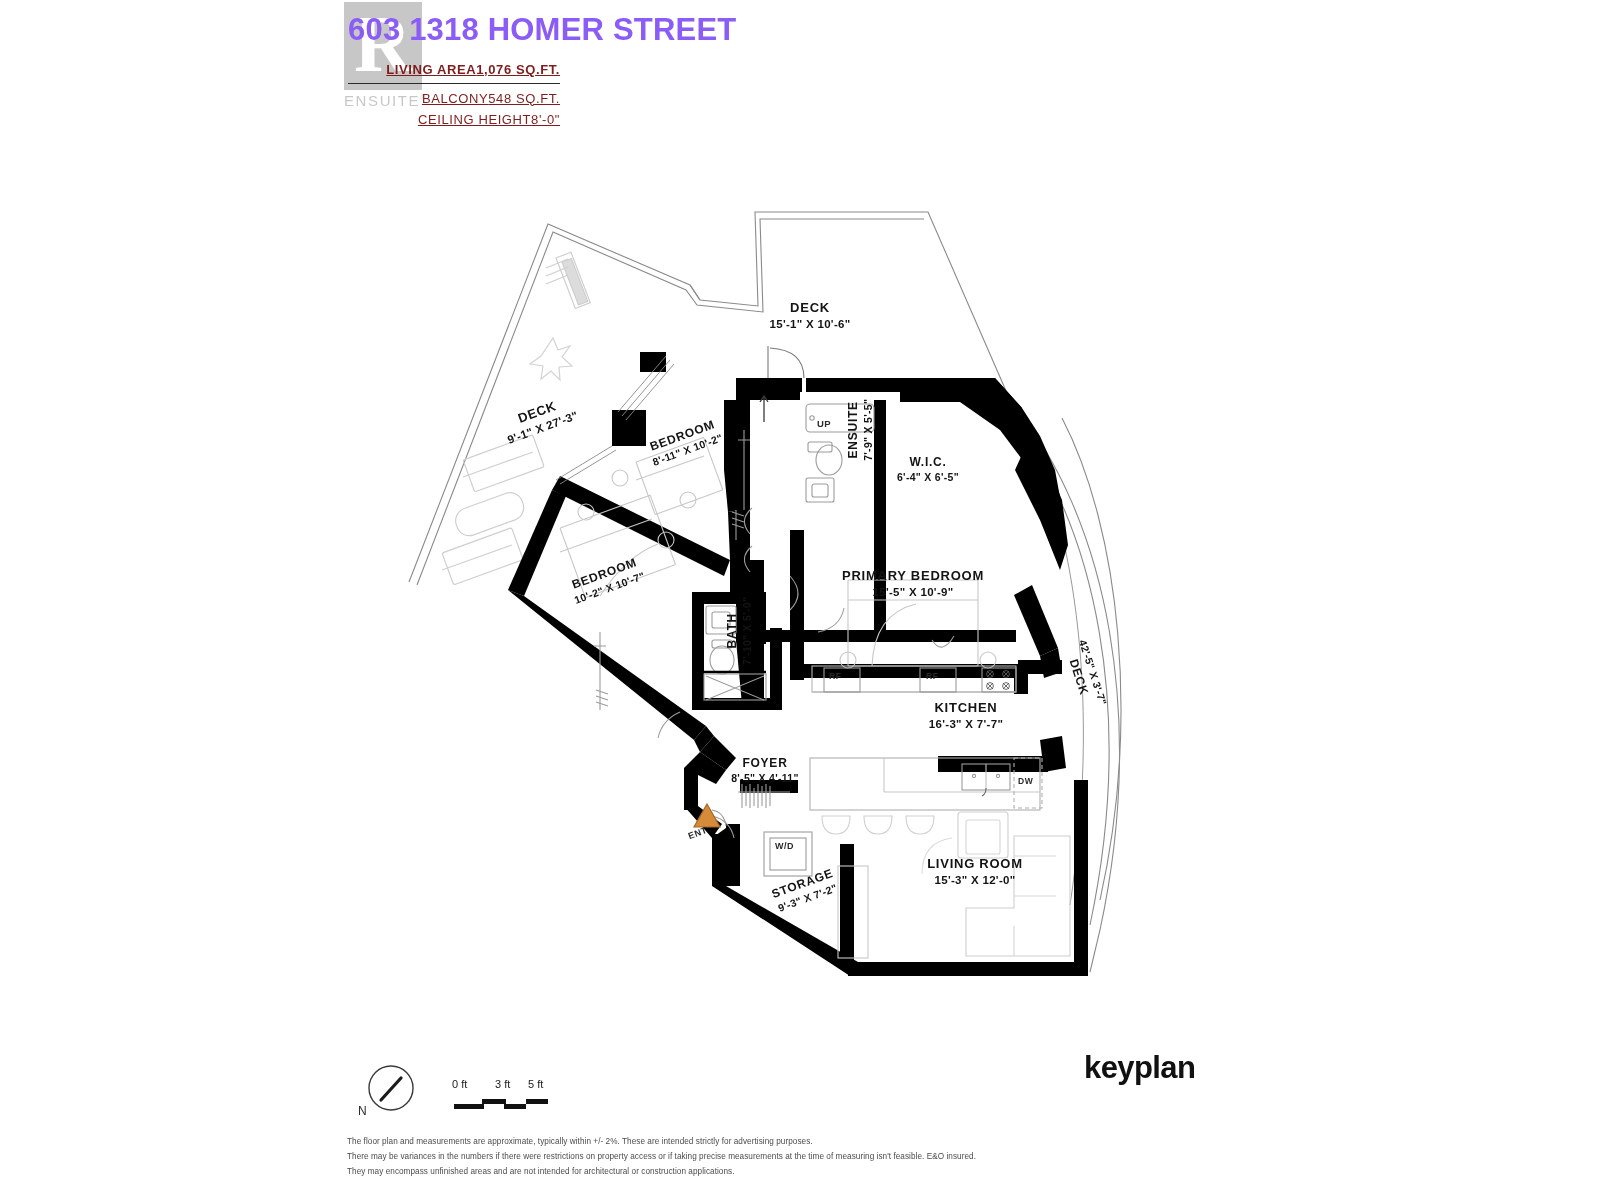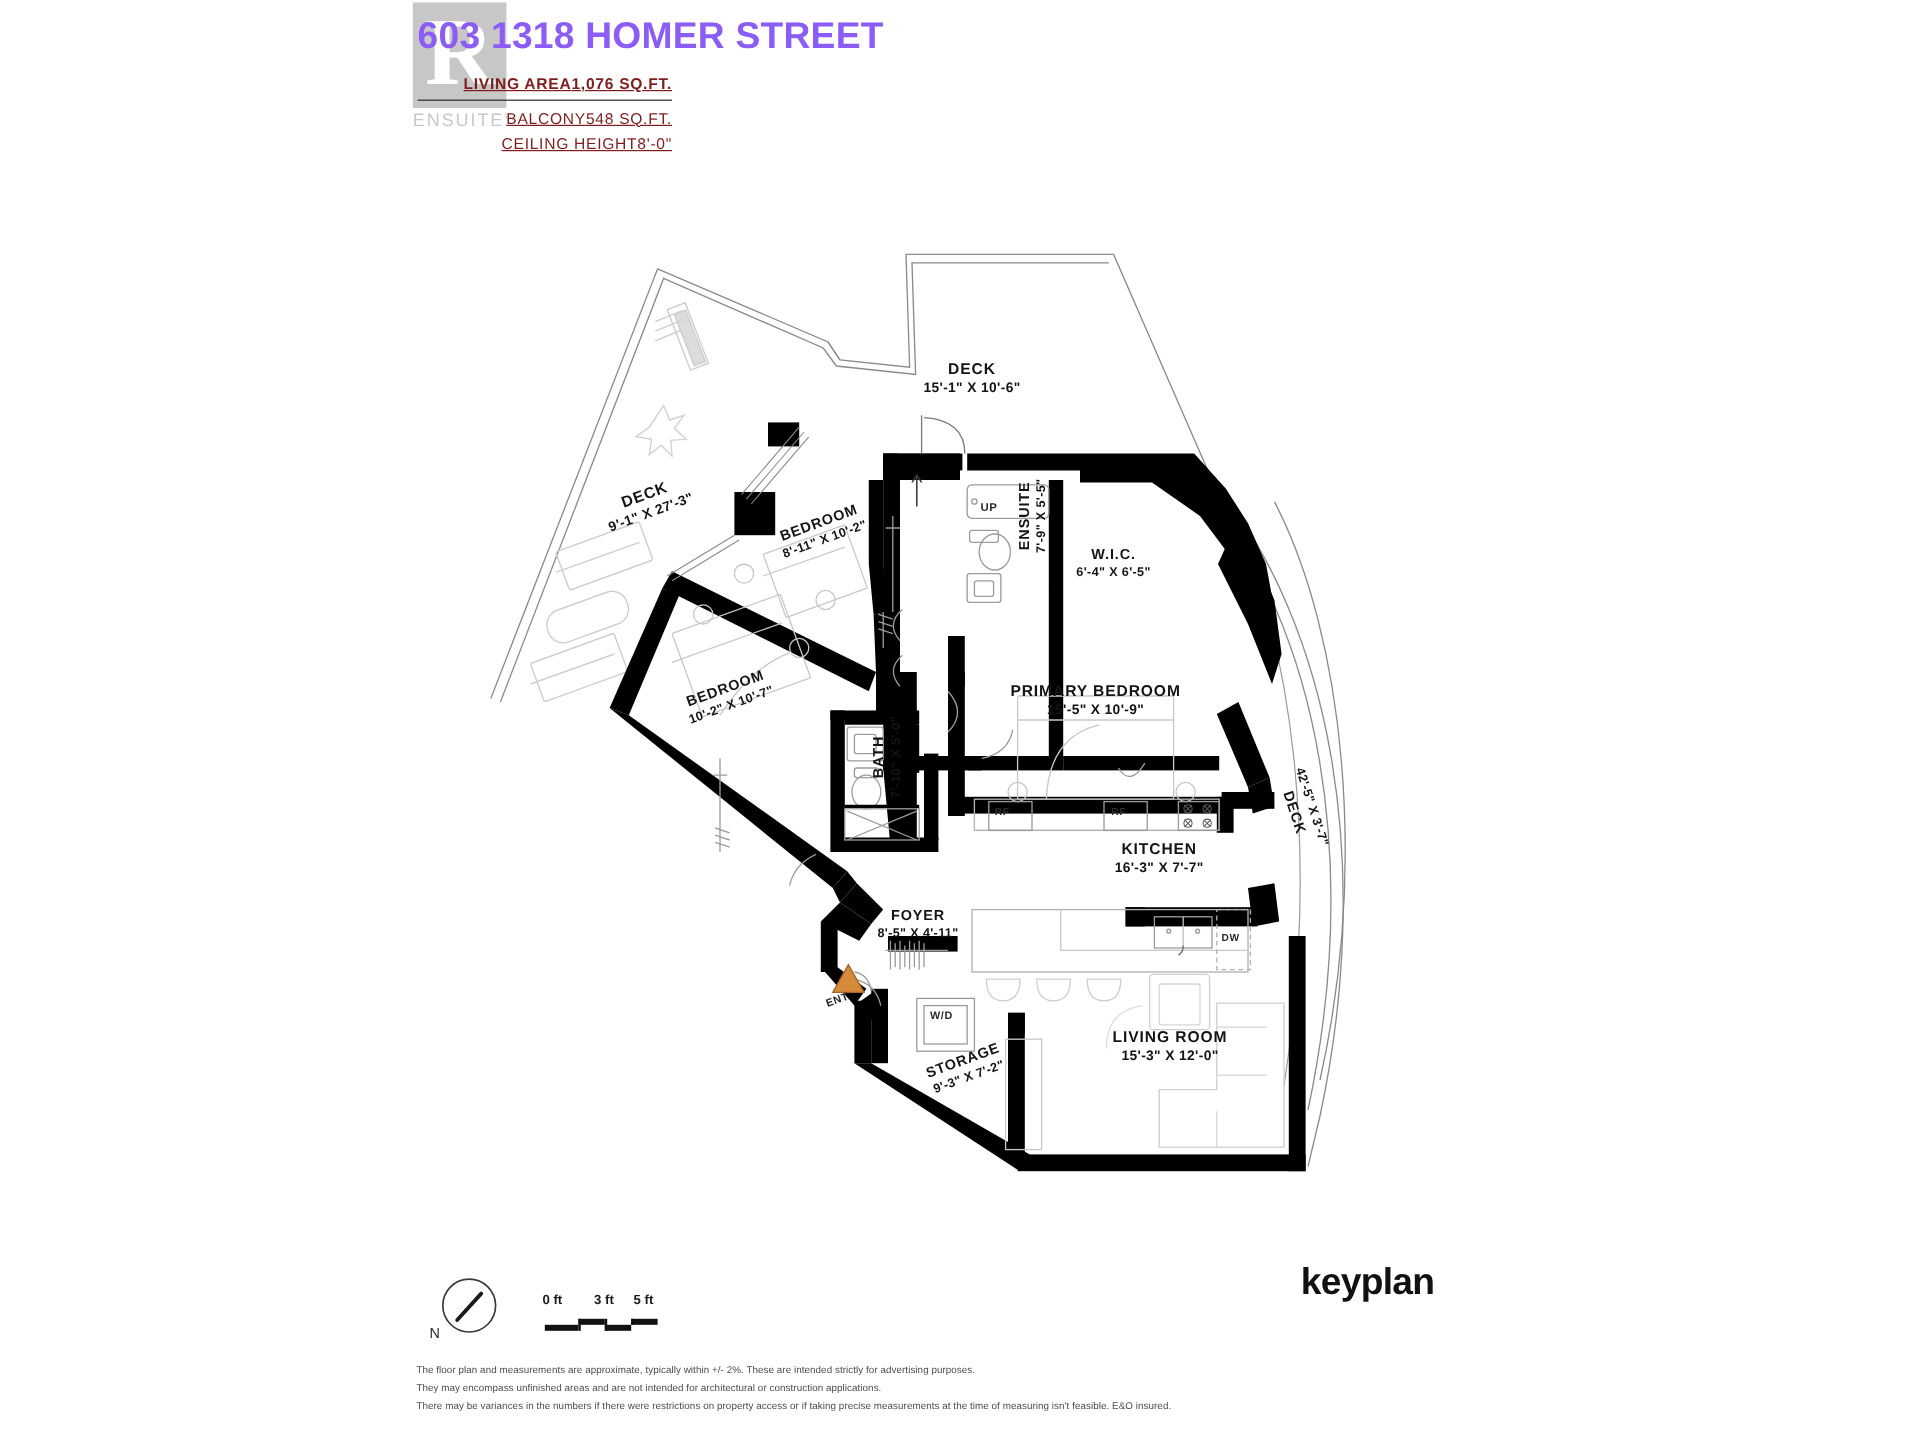--- a/index.html
+++ b/index.html
@@ -73,21 +73,21 @@
   }
 
   
   .compass{position:absolute;left:362px;top:1060px;width:58px;height:62px;}
   .nlet{
     position:absolute;left:358px;top:1104px;font-size:12px;color:#2b2b2b;
     letter-spacing:.5px;
   }
   .scalewrap{position:absolute;left:452px;top:1078px;}
   .scalenums{position:relative;height:16px;width:110px;}
-  .scalenums span{position:absolute;font-size:11px;font-weight:700;color:#1b1b1b;}
+  .scalenums span{position:absolute;font-size:11px;font-weight:400;color:#1b1b1b;}
   .disclaimer{position:absolute;left:347px;top:1136px;width:900px;}
   .disclaimer p{
     margin:0 0 3px 0;font-size:8.2px;line-height:1.45;color:#4c4c4c;
     letter-spacing:.05px;
   }
   .keyplan{position:absolute;left:1084px;top:1052px;}
   .keyplan .kp{
     font-size:31px;font-weight:700;letter-spacing:-.6px;color:#111111;
     line-height:1;position:relative;display:inline-block;
   }
@@ -456,22 +456,22 @@
       <rect x="52" y="10" width="22" height="5" fill="#111"></rect>
       <rect x="74" y="5" width="2" height="5" fill="#111"></rect>
       <rect x="30" y="5" width="2" height="10" fill="#111"></rect>
       <rect x="52" y="5" width="2" height="10" fill="#111"></rect>
       <rect x="74" y="5" width="22" height="5" fill="#111"></rect>
     </svg>
   </div>
 
   <div class="disclaimer">
     <p>The floor plan and measurements are approximate, typically within +/- 2%. These are intended strictly for advertising purposes.</p>
+    <p>There may be variances in the numbers if there were restrictions on property access or if taking precise measurements at the time of measuring isn't feasible. E&amp;O insured.</p>
     <p>They may encompass unfinished areas and are not intended for architectural or construction applications.</p>
-    <p>There may be variances in the numbers if there were restrictions on property access or if taking precise measurements at the time of measuring isn't feasible. E&amp;O insured.</p>
   </div>
 
   <div class="keyplan">
     <span class="kp">keyplan</span>
     
   </div>
 
 </div>
 
 </body></html>

